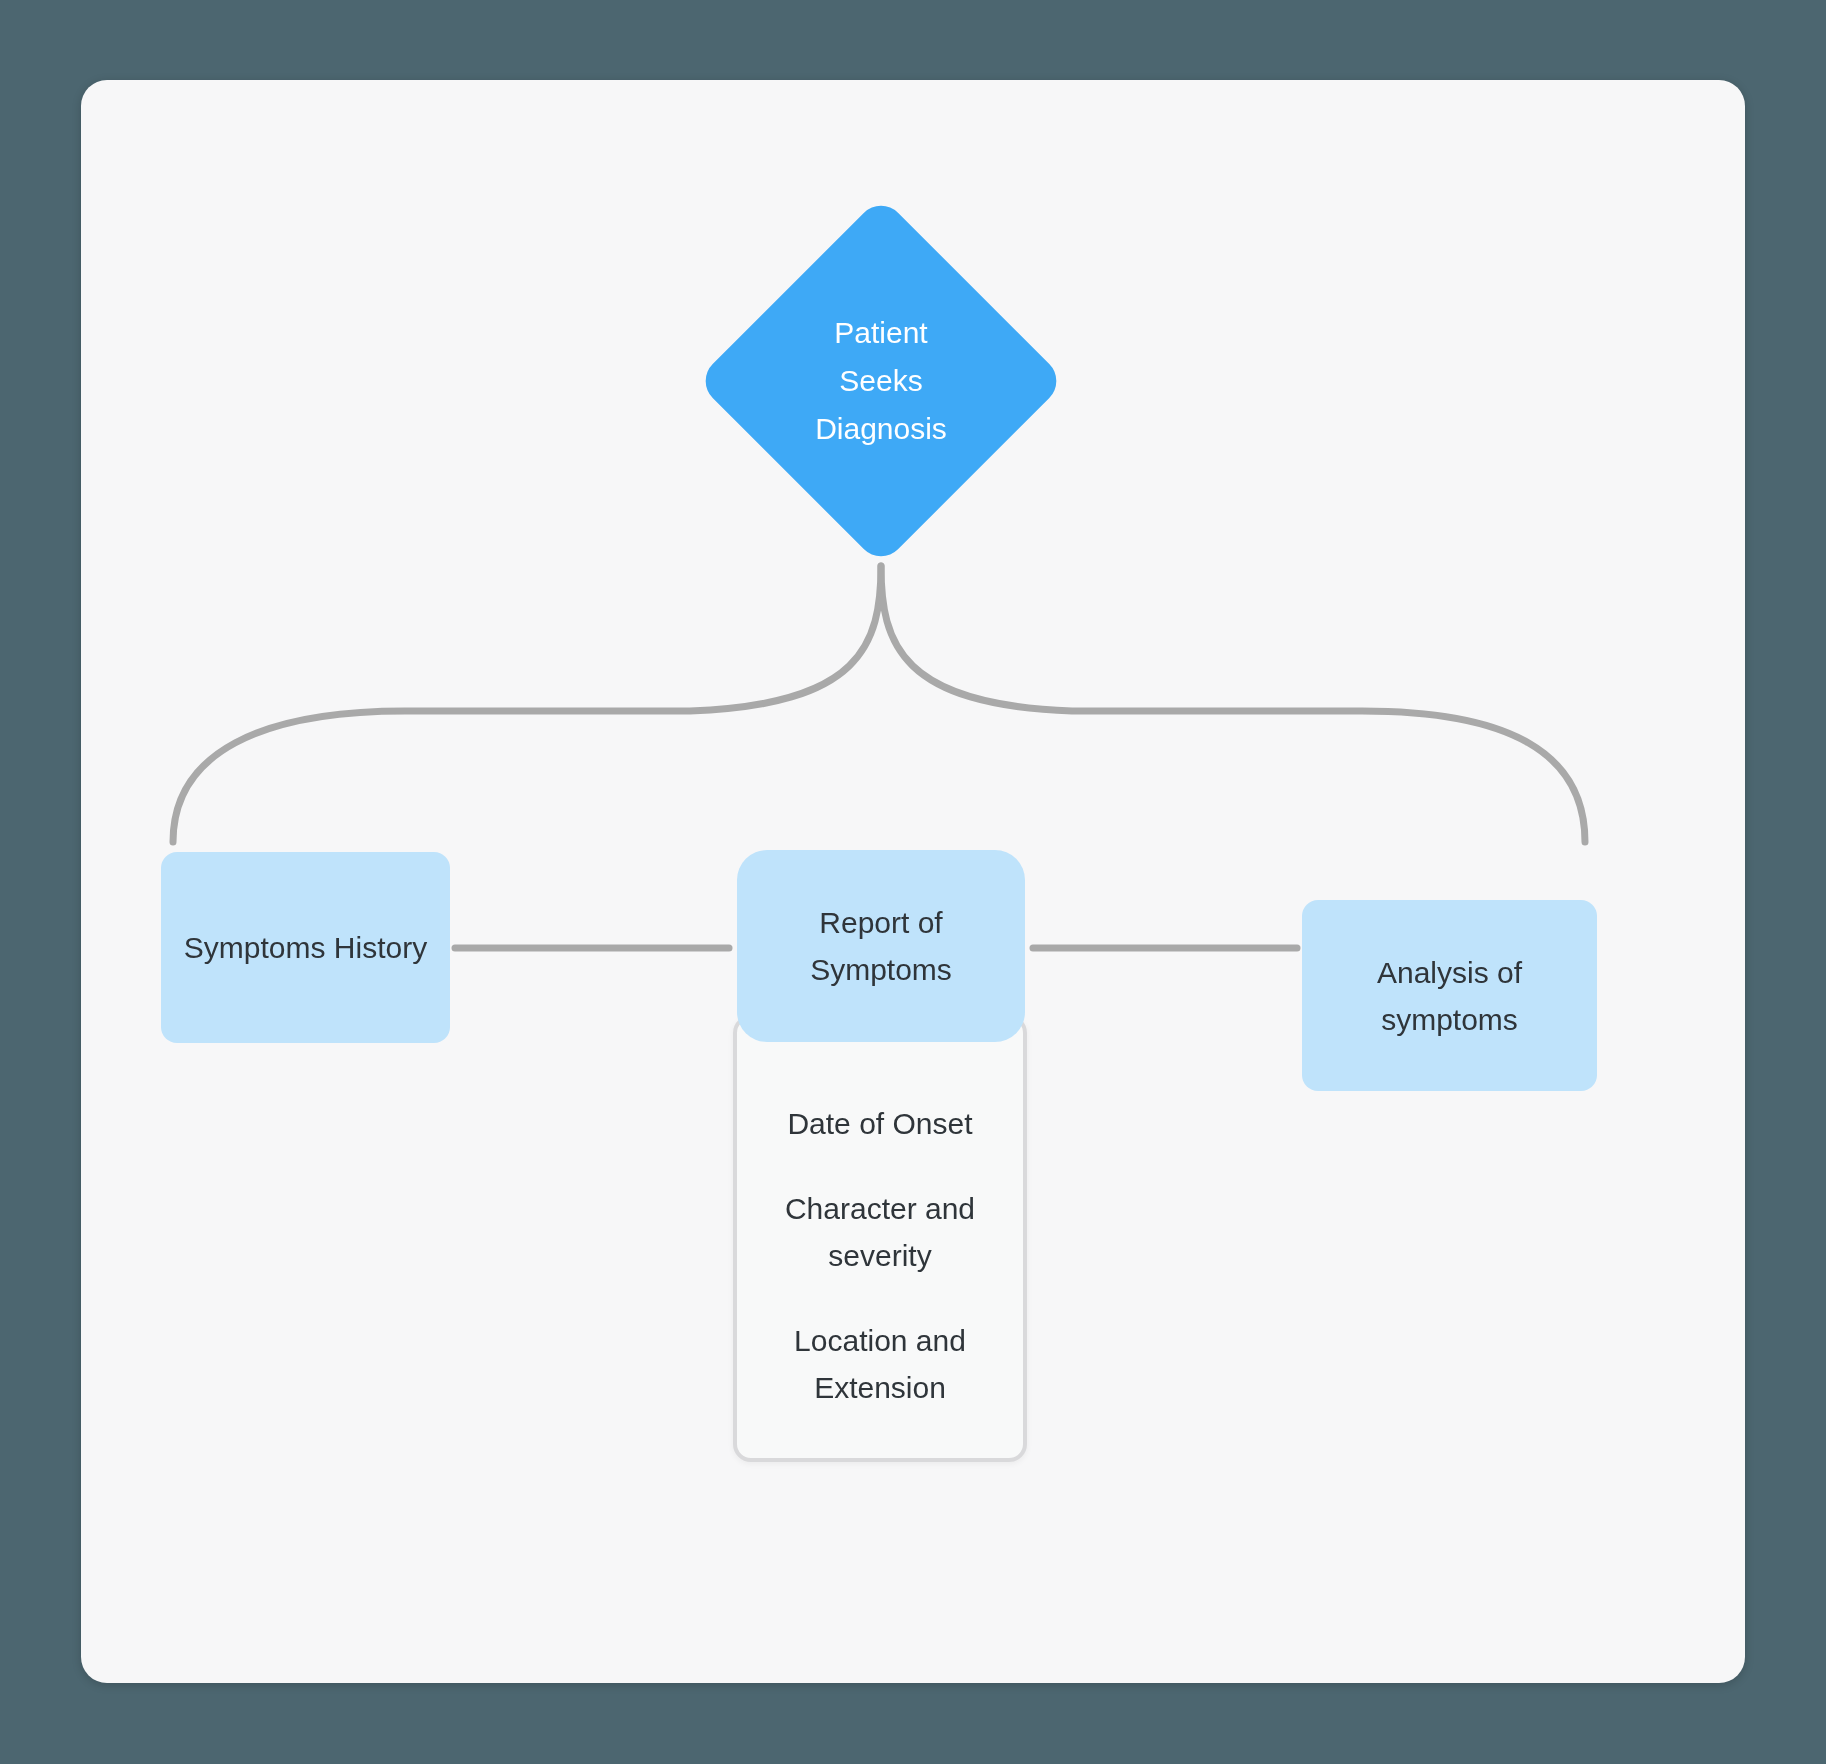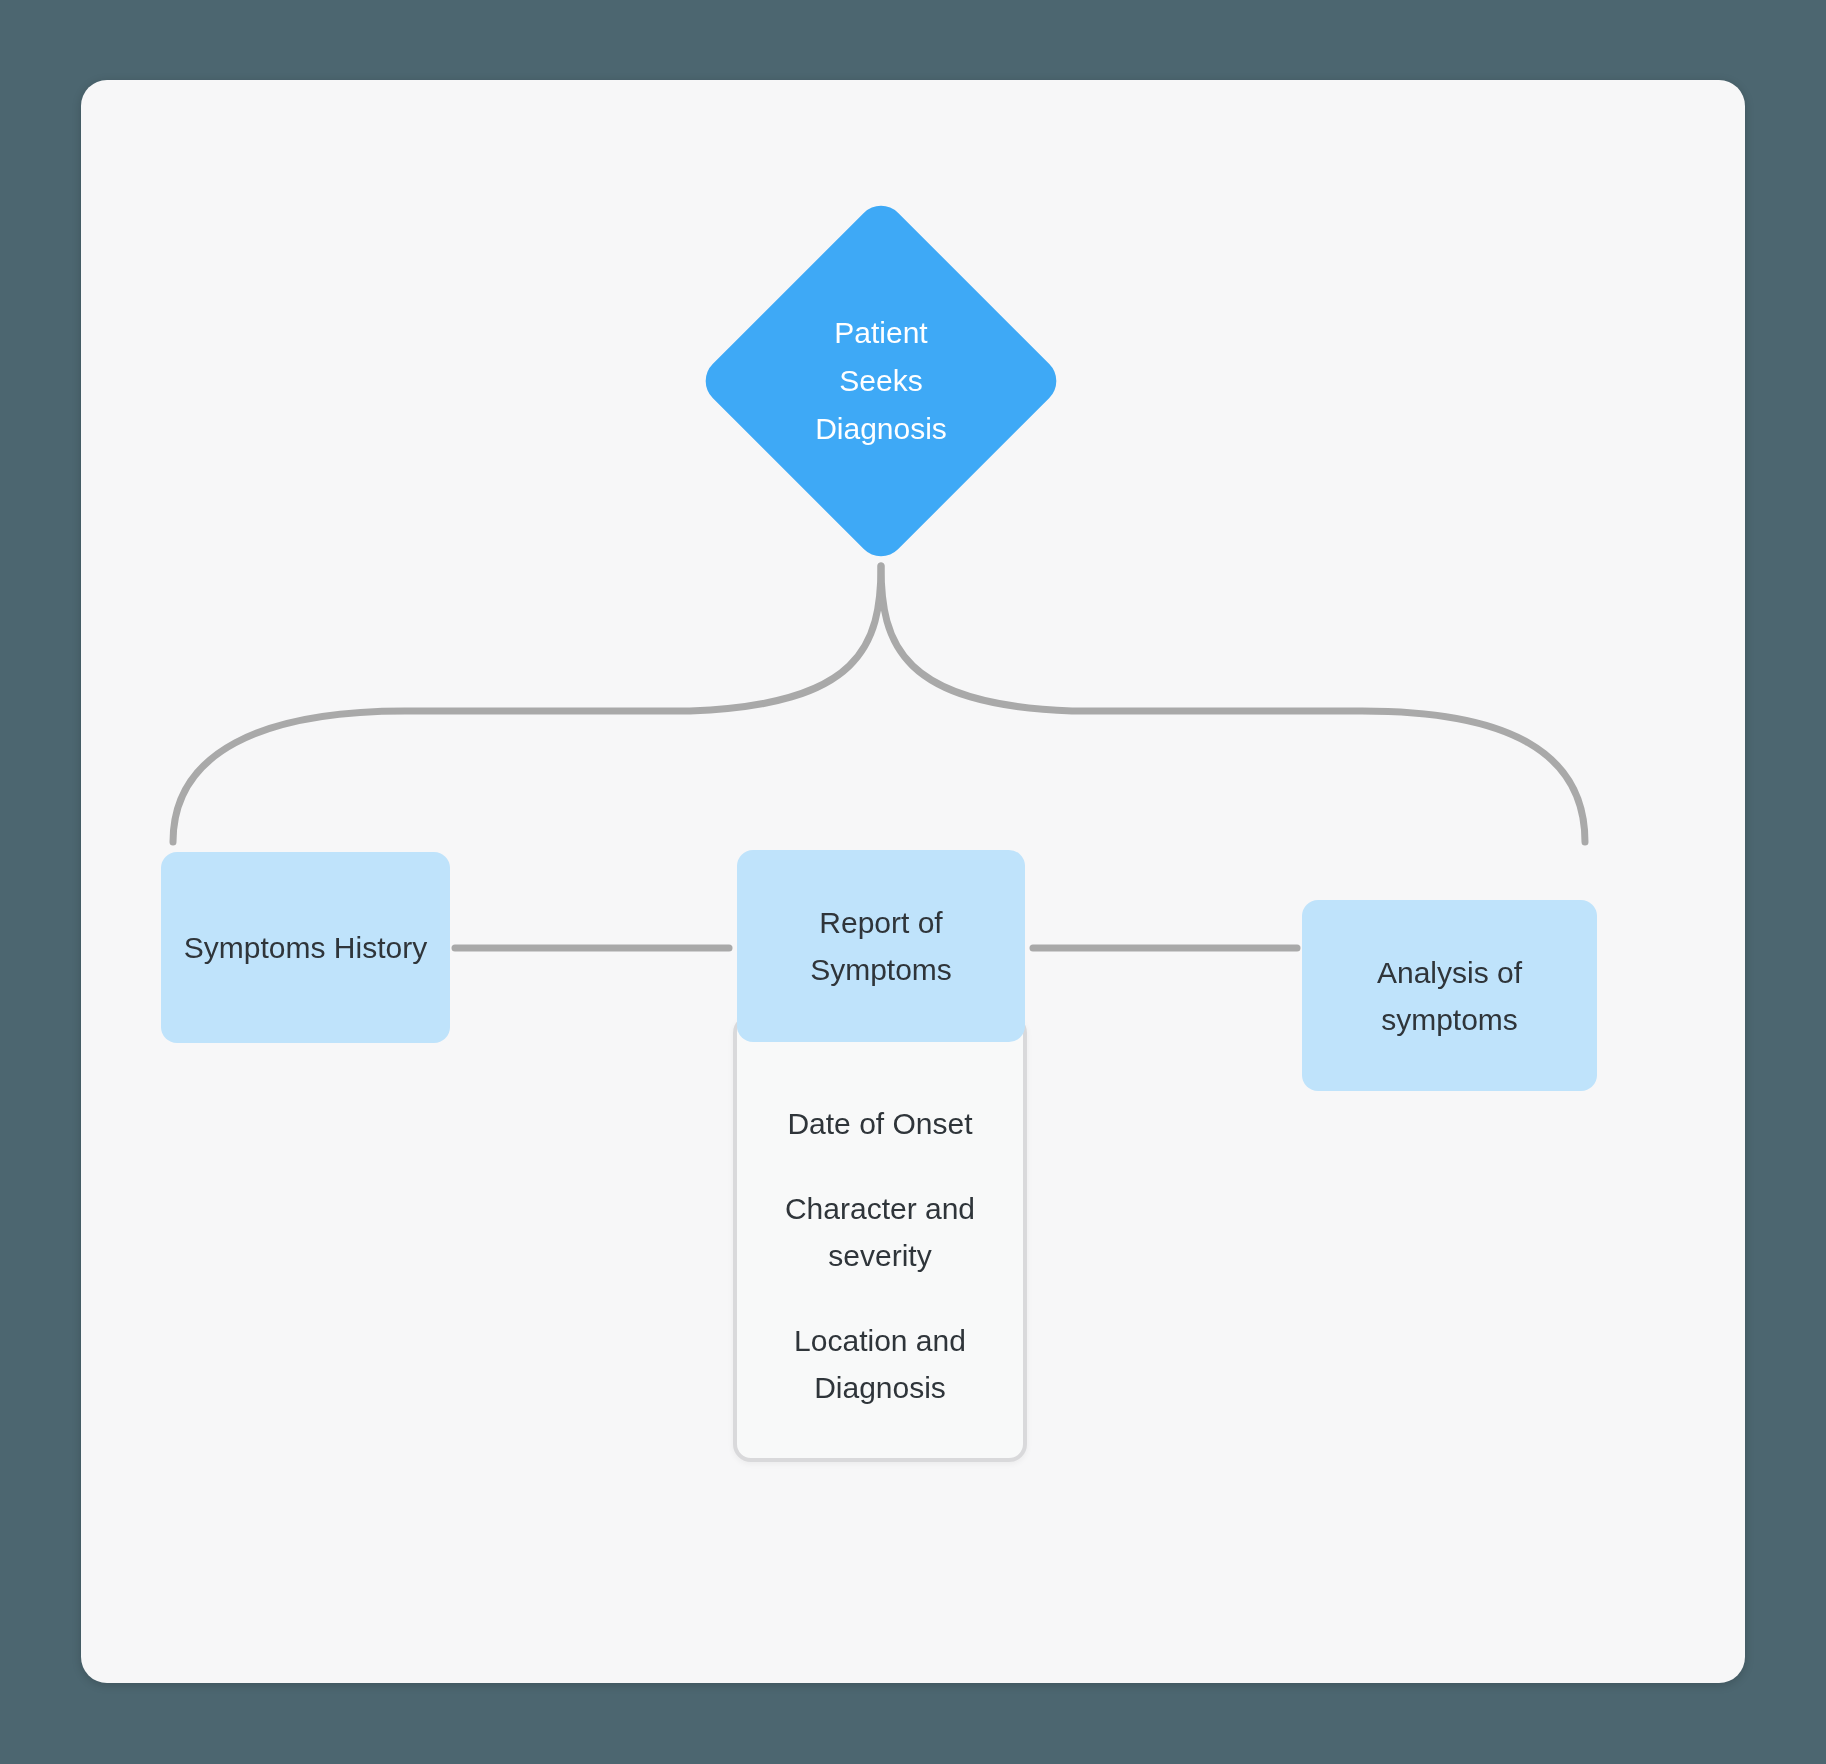--- a/index.html
+++ b/index.html
@@ -74,21 +74,21 @@
     justify-content: center;
     text-align: center;
     color: #2F353A;
     font-size: 30px;
     line-height: 47px;
     font-weight: 500;
     white-space: pre-line;
     z-index: 2;
   }
   .node-patient-history { left: 161px; top: 852px; width: 289px; height: 191px; }
-  .node-report         { left: 737px; top: 850px; width: 288px; height: 192px; z-index: 3; }
+  .node-report         { left: 737px; top: 850px; width: 288px; height: 192px; z-index: 3; border-radius: 30px; }
   .node-analysis       { left: 1302px; top: 852px; width: 295px; height: 191px; margin-top: 48px; }
   .details-card {
     position: absolute;
     left: 733px;
     top: 1015px;
     width: 294px;
     height: 447px;
     background: #F8F9F9;
     border: 4px solid #D9D9DB;
     border-radius: 18px;
@@ -136,15 +136,15 @@
 Symptoms</div>
 
   <div class="node node-analysis">Analysis of
 symptoms</div>
 
   <div class="details-card">
     <div class="detail-item">Date of Onset</div>
     <div class="detail-item">Character and
 severity</div>
     <div class="detail-item">Location and
-Diagnosis</div>
+Extension</div>
   </div>
 </div>
 
 </body></html>

